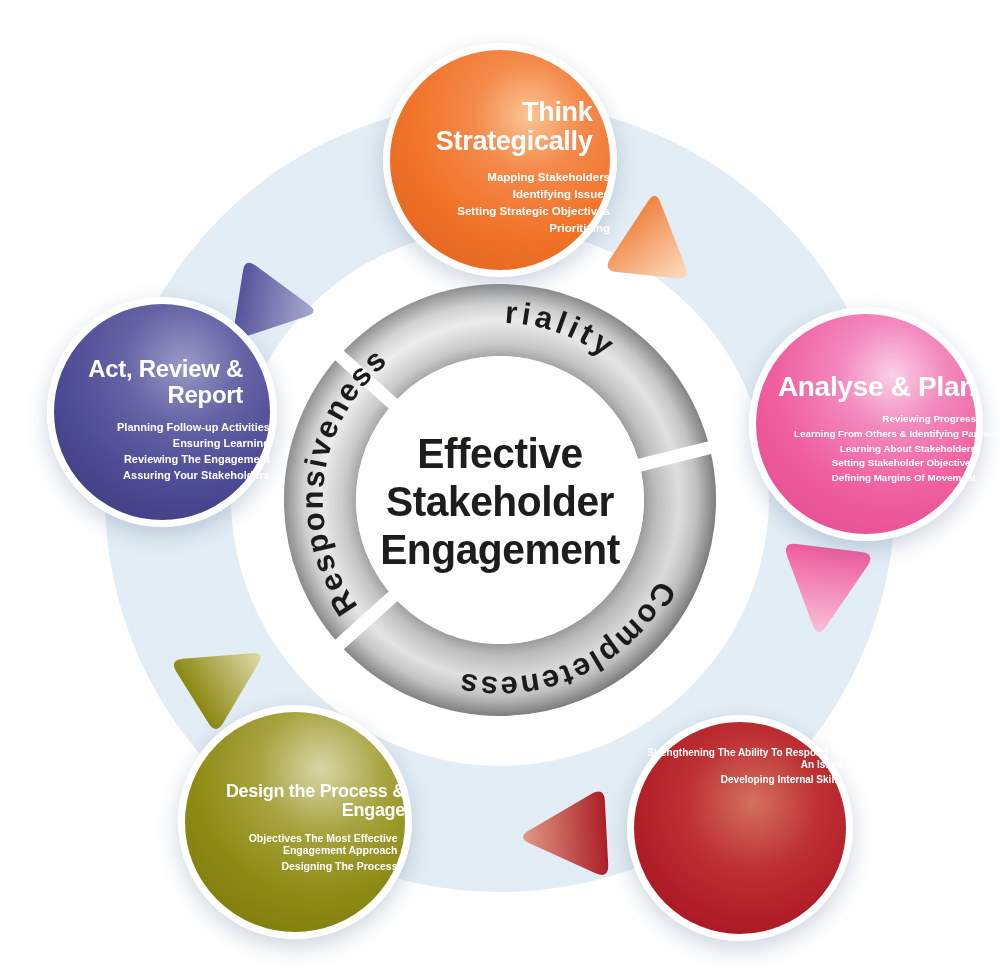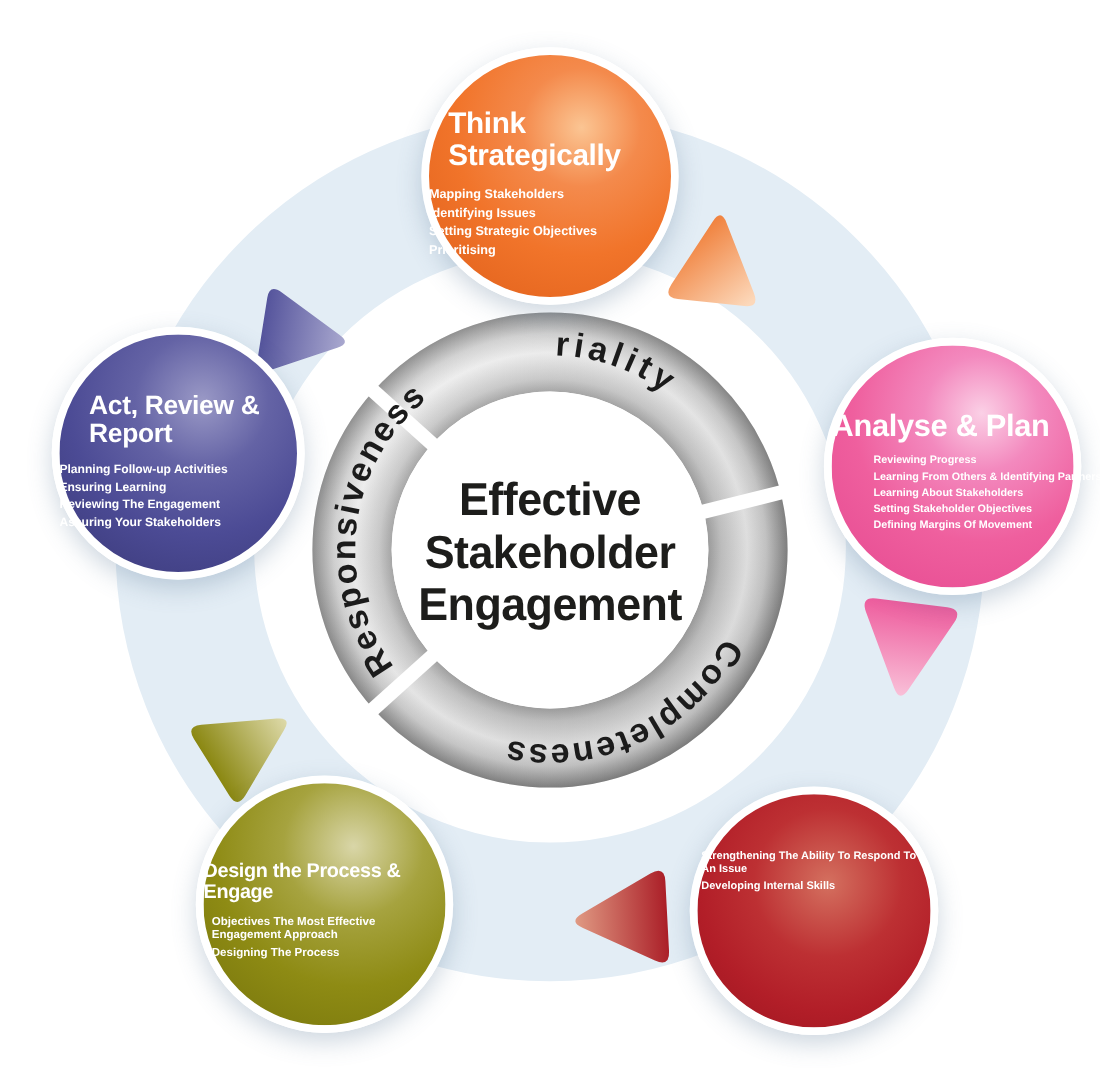--- a/index.html
+++ b/index.html
@@ -15,21 +15,21 @@
   .ring-svg{position:absolute;left:0;top:0;}
   
   .center-label{
     position:absolute;left:370px;top:430px;width:260px;text-align:center;
     font-weight:bold;font-size:42px;line-height:1.14;color:#1d1d1b;
     letter-spacing:-0.5px;transform:scaleX(.97);
   }
   
   .node{
     position:absolute;border-radius:50%;box-sizing:border-box;border:7px solid #fff;
-    color:#fff;text-align:left;display:flex;flex-direction:column;align-items:center;
+    color:#fff;text-align:right;display:flex;flex-direction:column;align-items:center;
     box-shadow:0 8px 22px rgba(90,120,150,.30);
   }
   .node-title{font-weight:bold;font-size:27px;line-height:1.08;letter-spacing:-0.3px;width:100%;}
   .node-items{width:100%;}
   .node-item{font-weight:bold;font-size:11px;line-height:1.2;margin:3px auto 0;}
 
   .node-think{left:383px;top:43px;width:234px;height:234px;padding-top:48px;
     background:radial-gradient(circle at 63% 30%,#fbc593 0%,#f48a4c 26%,#f1742a 56%,#df5f1a 100%);}
   .node-think .node-title{width:185px;margin:0 auto;}
   .node-think .node-items{margin-top:12px;}
@@ -37,21 +37,21 @@
 
   .node-analyse{left:749px;top:307px;width:234px;height:234px;padding-top:58px;
     background:radial-gradient(circle at 62% 28%,#fbd0e6 0%,#f389be 25%,#ef5f9e 56%,#e54890 100%);}
   .node-analyse .node-title{font-size:28px;}
   .node-analyse .node-items{margin-top:8px;}
   .node-analyse .node-item{white-space:nowrap;font-size:9.8px;margin-left:38px;}
 
   .node-strengthen{left:627px;top:715px;width:226px;height:226px;padding-top:22px;
     background:radial-gradient(circle at 56% 38%,#d4705f 0%,#bd3033 38%,#b21e28 66%,#9a141e 100%);}
   .node-strengthen .node-title{font-size:24.5px;width:190px;margin:0 auto;}
-  .node-strengthen .node-items{margin-top:26px;}
+  .node-strengthen .node-items{margin-top:0;}
   .node-strengthen .node-item{width:205px;font-size:10px;}
 
   .node-design{left:178px;top:705px;width:234px;height:234px;padding-top:70px;
     background:radial-gradient(circle at 62% 26%,#d9d6a8 0%,#a6a33f 30%,#8e8b14 60%,#75730b 100%);}
   .node-design .node-title{font-size:18px;}
   .node-design .node-items{margin-top:8px;}
   .node-design .node-item{width:205px;font-size:10.5px;}
 
   .node-act{left:47px;top:297px;width:230px;height:230px;padding-top:52px;
     background:radial-gradient(circle at 60% 28%,#9a99c6 0%,#6463a5 30%,#4c4b95 60%,#393877 100%);}

